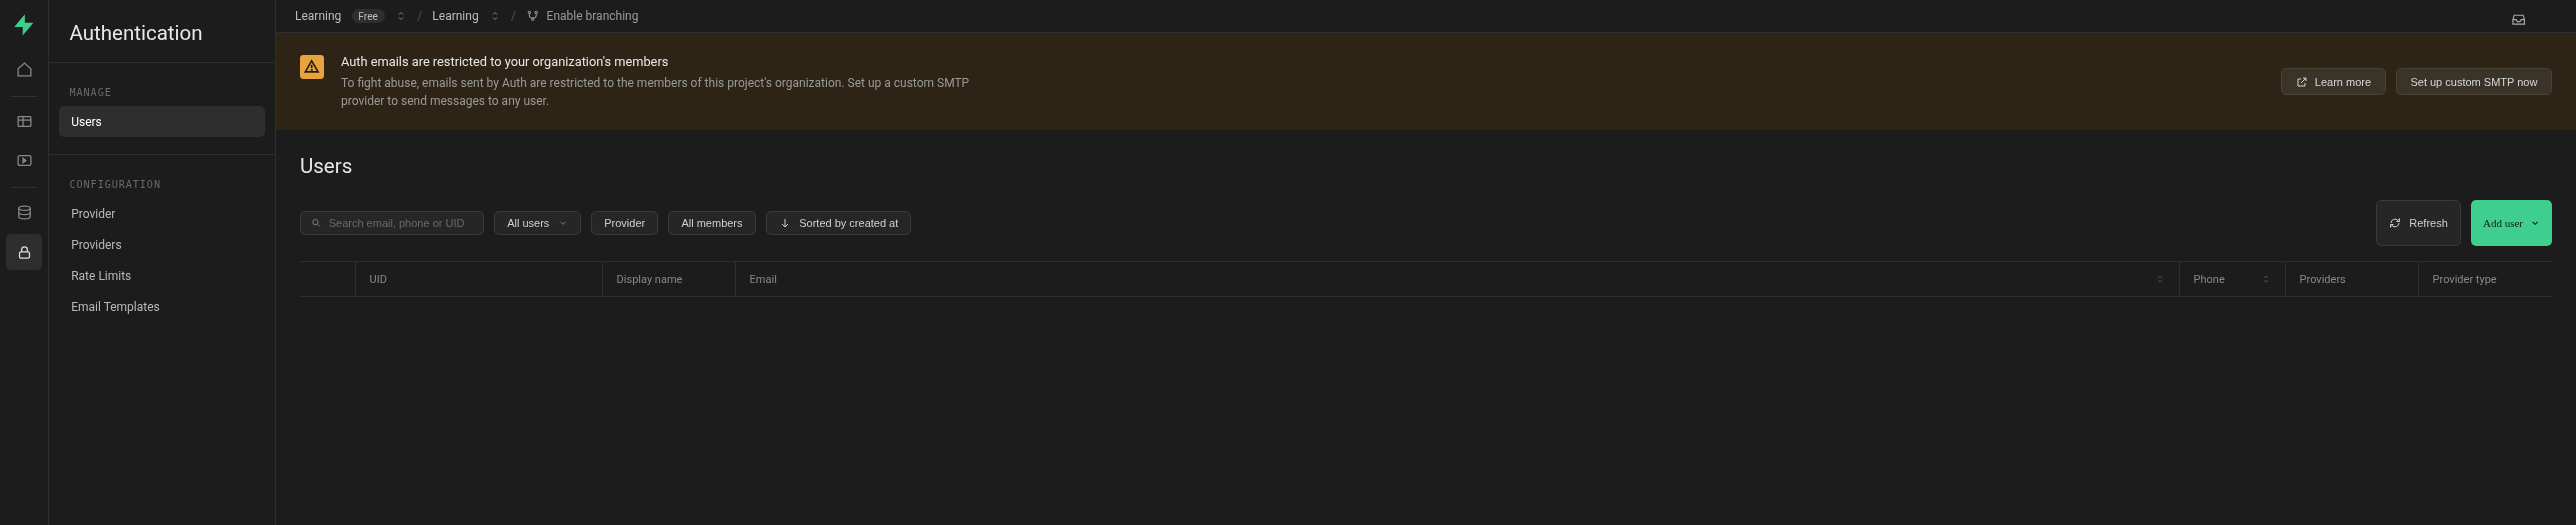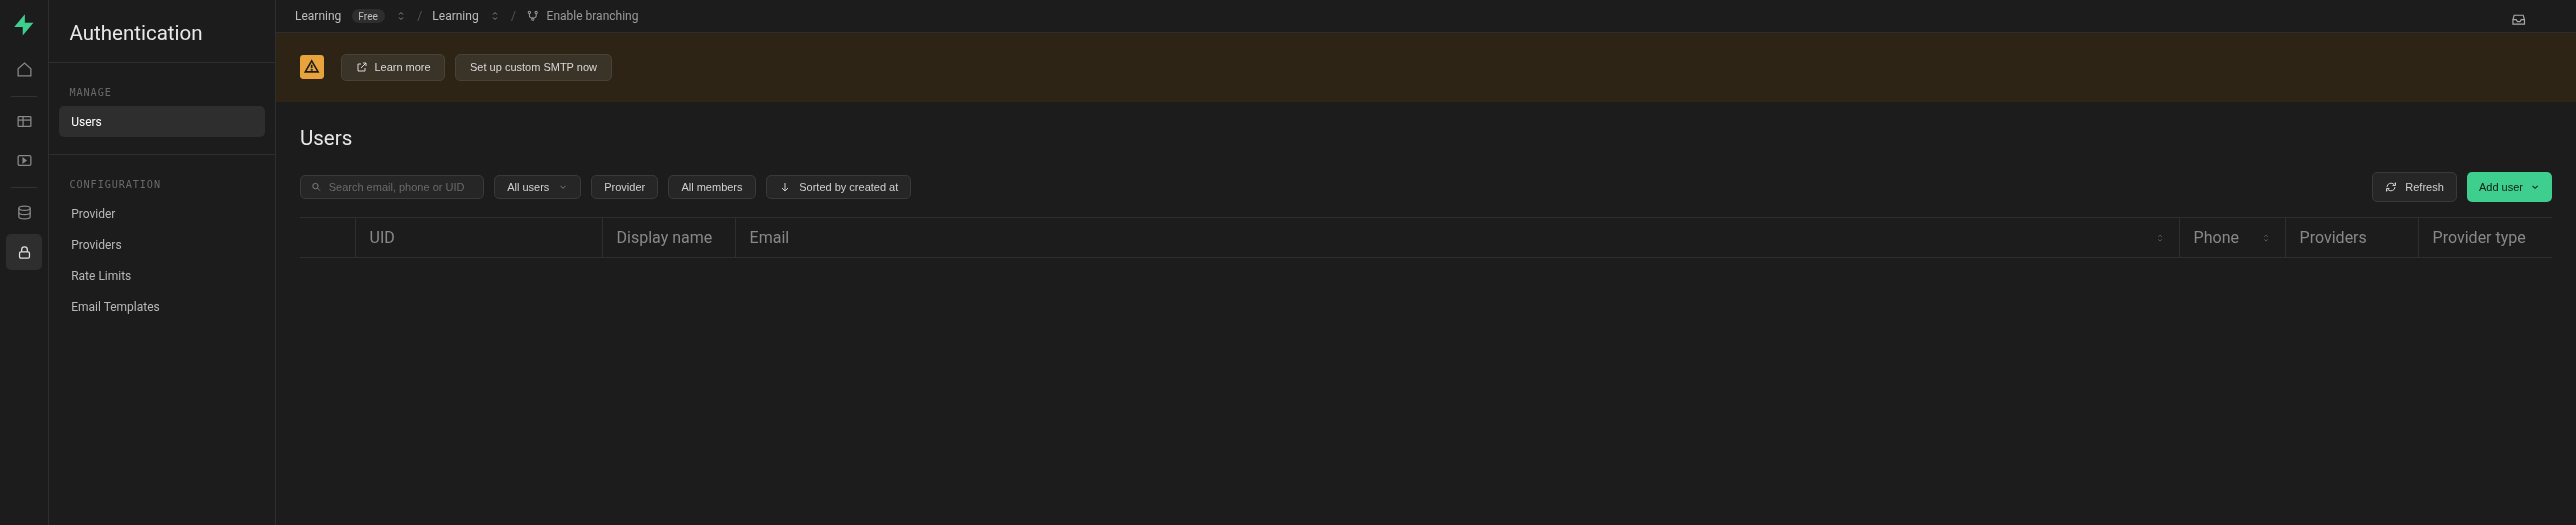--- a/index.html
+++ b/index.html
@@ -259,39 +259,40 @@
     }
     .toolbar-right {
       margin-left: auto;
       display: flex;
       gap: 10.2px;
     }
     .btn-primary {
       background: #3ecf8e;
       color: #0e1f17;
       border: none;
-      padding: 9px 12px;
+      padding: 17px 12px;
       border-radius: 5.1px;
       font-size: 11px;
       font-weight: 500;
       cursor: pointer;
       display: flex;
       align-items: center;
       gap: 6.8px;
+      font-family: Liberation Serif, serif;
     }
     .table {
       border-top: 0.9px solid #2e2e2e;
     }
     .table-header {
       display: flex;
       border-bottom: 0.9px solid #2e2e2e;
     }
     .th {
       padding: 10.2px 13.6px;
-      font-size: 16px;
+      font-size: 11px;
       color: #888;
       font-weight: 400;
       border-right: 0.9px solid #2e2e2e;
       display: flex;
       align-items: center;
       gap: 6.8px;
     }
     .th:first-child {
       width: 56px;
     }
@@ -412,20 +413,24 @@
       </div>
     </div>
 
     <div class="banner">
       <div class="banner-icon">
         <svg width="15.4" height="15.4" viewBox="0 0 24 24" fill="none" stroke="#1c1c1c" stroke-width="2.5">
             <path d="M12 3 L22 20 H2 Z"></path>
             <line x1="12" y1="9" x2="12" y2="14"></line>
             <circle cx="12" cy="17" r="0.5" fill="#1c1c1c"></circle>
           </svg>
+      </div>
+      <div class="banner-text">
+        <div class="banner-title">Auth emails are restricted to your organization's members</div>
+        <div class="banner-desc">To fight abuse, emails sent by Auth are restricted to the members of this project's organization. Set up a custom SMTP provider to send messages to any user.</div>
       </div>
       <div class="banner-actions">
         <button class="btn-secondary">
           <svg width="12" height="12" viewBox="0 0 24 24" fill="none" stroke="currentColor" stroke-width="2">
               <path d="M14 4 H20 V10"></path>
               <path d="M20 4 L10 14"></path>
               <path d="M18 14 V20 H4 V6 H10"></path>
             </svg>
           <span>Learn more</span>
         </button>

